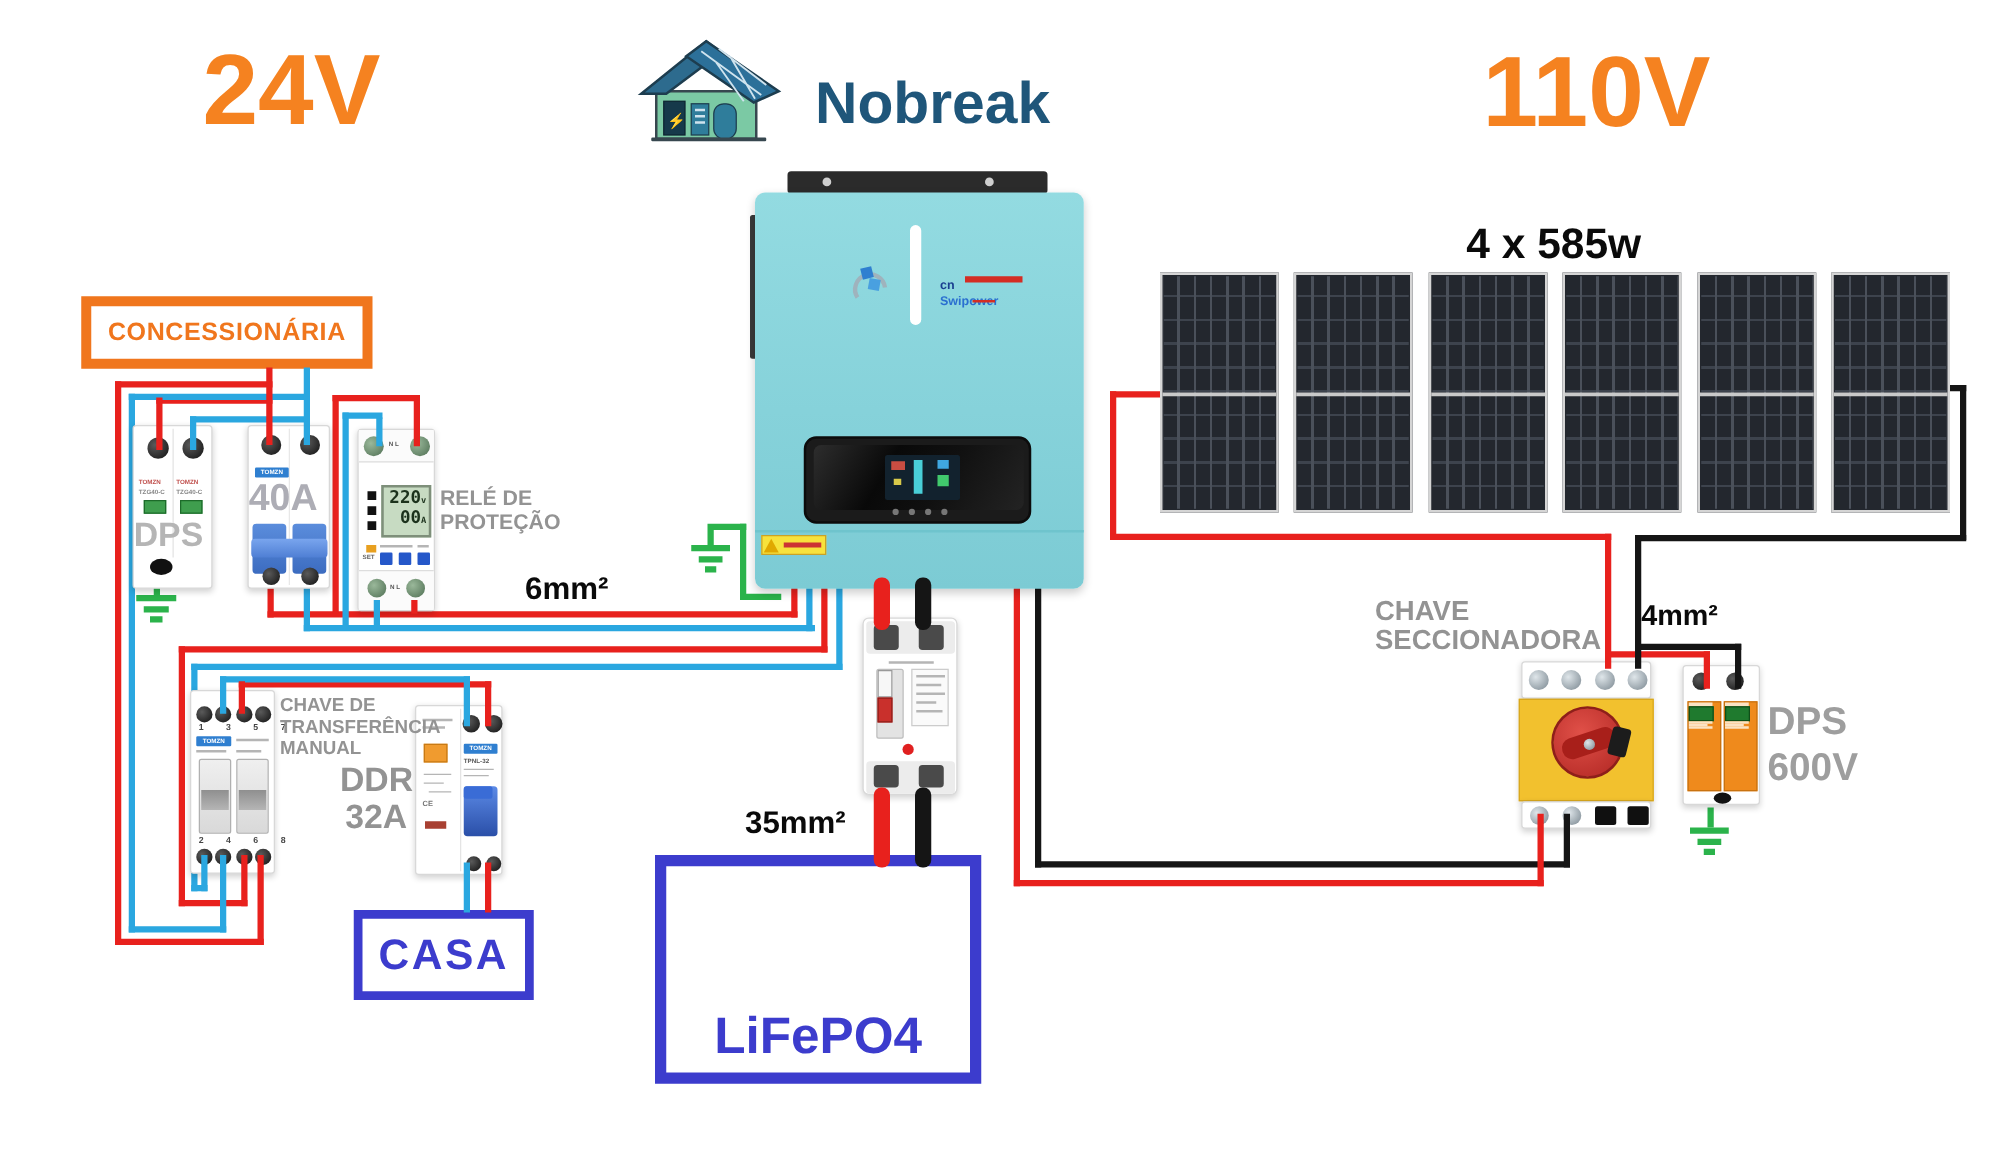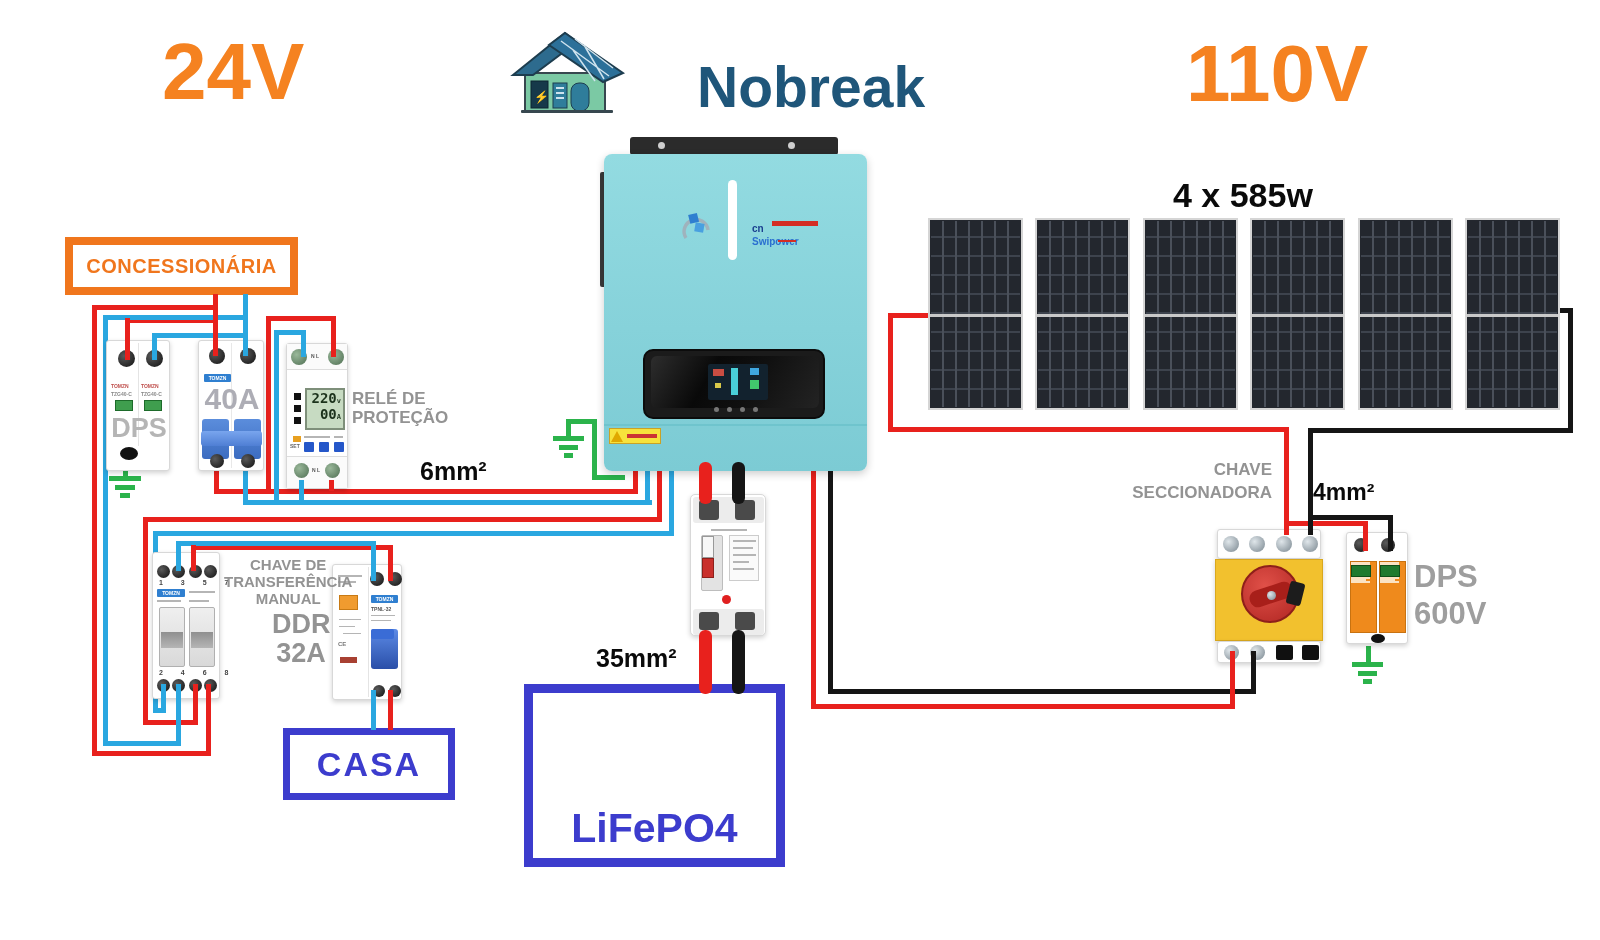--- a/index.html
+++ b/index.html
@@ -16,21 +16,21 @@
        box-shadow:0 2px 5px rgba(0,0,0,.18);z-index:2;}
   .dev > div{position:absolute;}
   .sc{border-radius:50%;background:radial-gradient(circle at 35% 35%,#5a5a5a,#101010);}
   .scs{border-radius:50%;background:radial-gradient(circle at 35% 35%,#dfe6ea,#78858e);}
   .scg{border-radius:50%;background:radial-gradient(circle at 35% 35%,#9ab89a,#4e6e52);}
   .bb{background:#2557c9;border-radius:1px;}
   .greenwin{width:18px;height:11px;background:#3f9e4e;border:1px solid #1d6b2a;}
   .micro{position:absolute;font-size:5px;color:#888;font-weight:bold;white-space:nowrap;}
   .chip{position:absolute;background:#2f7fd0;color:#fff;font-size:5px;font-weight:bold;
         text-align:center;line-height:8px;border-radius:1px;}
-  .devbig{position:absolute;text-align:center;font-weight:bold;color:var(--devgray);
+  .devbig{position:absolute;font-weight:bold;color:var(--devgray);
           font-family:"Liberation Sans",sans-serif;}
   .bigbox{position:absolute;background:#fff;z-index:2;display:flex;align-items:center;
           justify-content:center;text-align:center;font-weight:bold;}
   .paddle{position:absolute;background:linear-gradient(#efefef,#d9d9d9);border:1px solid #b0b0b0;border-radius:2px;}
   .paddle>div{position:absolute;left:1px;right:1px;top:24px;height:16px;
               background:linear-gradient(#8f8f8f,#b5b5b5);}
   .panel{position:absolute;top:218px;width:95px;height:192px;background:#23272e;
          border:2px solid #d5d5d5;z-index:2;}
   .panel:before{content:"";position:absolute;inset:1px;
     background:repeating-linear-gradient(90deg,transparent 0 11px,#4a505a 11px 13px),
@@ -139,21 +139,21 @@
     <path d="M72,14 L110,43 M81,20 L101,54 M70,25 L92,56 M58,16 L106,51" stroke="#cfe3ee" stroke-width="1.5" fill="none"></path>
     <rect x="28" y="56" width="17" height="27" fill="#16394a" stroke="#0d2430"></rect>
     <text x="31" y="76" font-size="12" fill="#ffd54f">⚡</text>
     <rect x="50" y="58" width="14" height="25" fill="#2f7d9b" stroke="#1d3d4f"></rect>
     <rect x="53" y="62" width="8" height="2" fill="#cfe3ee"></rect>
       <rect x="53" y="67" width="8" height="2" fill="#cfe3ee"></rect>
     <rect x="53" y="72" width="8" height="2" fill="#cfe3ee"></rect>
     <rect x="68" y="58" width="18" height="28" rx="8" fill="#2f7d9b" stroke="#1d3d4f"></rect>
     <rect x="18" y="85" width="92" height="3" rx="1" fill="#37474f"></rect>
   </svg>
-  <div class="txt" style="left:652px;top:54px;font-size:57px;color:var(--navy);margin-left:45px;">Nobreak</div>
+  <div class="txt" style="left:652px;top:54px;font-size:47px;color:var(--navy);">Nobreak</div>
 
 
   <div class="abs" style="left:630px;top:137px;width:208px;height:18px;background:#2b2b2b;border-radius:3px;z-index:2;">
     <div class="abs" style="left:28px;top:5px;width:7px;height:7px;border-radius:50%;background:#cfcfcf;"></div>
     <div class="abs" style="left:158px;top:5px;width:7px;height:7px;border-radius:50%;background:#cfcfcf;"></div>
   </div>
   <div class="abs" style="left:600px;top:172px;width:9px;height:115px;background:#3a3a3a;border-radius:2px;z-index:2;"></div>
   <div class="abs" style="left:604px;top:154px;width:263px;height:317px;border-radius:8px;z-index:2;
        background:linear-gradient(#93dbe1,#86d2da 55%,#7ccbd4);box-shadow:0 3px 8px rgba(0,0,0,.2);">
     <div class="abs" style="left:124px;top:26px;width:9px;height:80px;background:#fff;border-radius:5px;"></div>
@@ -280,21 +280,21 @@
       </div>
     <div class="paddle" style="left:36px;top:54px;width:26px;height:60px;">
         <div></div>
       </div>
     <div class="micro" style="left:6px;top:116px;letter-spacing:8px;color:#444;font-size:7px;">2 4 6 8</div>
     <div class="sc" style="left:4px;top:126px;width:13px;height:13px;"></div>
     <div class="sc" style="left:19px;top:126px;width:13px;height:13px;"></div>
     <div class="sc" style="left:36px;top:126px;width:13px;height:13px;"></div>
     <div class="sc" style="left:51px;top:126px;width:13px;height:13px;"></div>
   </div>
-  <div class="txt" style="left:224px;top:556px;font-size:15px;line-height:17px;color:var(--gray);text-align:center;">
+  <div class="txt" style="left:224px;top:556px;font-size:15px;line-height:17px;color:var(--gray);">
     <div>CHAVE DE</div>
     <div>TRANSFERÊNCIA</div>
     <div>MANUAL</div>
   </div>
 
   <div class="dev" style="left:332px;top:564px;width:70px;height:136px;">
     <div style="left:35px;top:2px;bottom:2px;width:1px;background:#e4e4e4;"></div>
     <div class="graybars">
       <div style="left:5px;top:10px;width:24px;"></div>
         <div style="left:5px;top:16px;width:18px;"></div>
@@ -319,21 +319,21 @@
       <div style="left:2px;top:16px;width:23px;height:10px;background:#3a6cd6;border-radius:2px;"></div>
     </div>
     <div class="sc" style="left:40px;top:120px;width:12px;height:12px;"></div>
     <div class="sc" style="left:56px;top:120px;width:12px;height:12px;"></div>
   </div>
   <div class="txt" style="left:272px;top:610px;width:58px;text-align:center;font-size:27px;line-height:29px;color:var(--gray);">
     <div>DDR</div>
     <div>32A</div>
   </div>
 
-  <div class="bigbox" style="left:283px;top:728px;width:172px;height:72px;border:7px solid var(--boxblue);
+  <div class="bigbox" style="left:283px;top:728px;width:144px;height:72px;border:7px solid var(--boxblue);
        font-size:34px;color:var(--boxblue);letter-spacing:2px;">
     <span>CASA</span>
   </div>
 
   <div class="dev" style="left:690px;top:494px;width:76px;height:142px;border-radius:5px;">
     <div style="left:2px;top:2px;width:71px;height:26px;background:#ececec;border-radius:3px;"></div>
     <div style="left:8px;top:5px;width:20px;height:20px;background:#4a4a4a;border-radius:3px;"></div>
     <div style="left:44px;top:5px;width:20px;height:20px;background:#4a4a4a;border-radius:3px;"></div>
     <div class="graybars">
       <div style="left:20px;top:34px;width:36px;"></div>
@@ -375,21 +375,21 @@
       <div class="scs abs" style="left:24px;top:24px;width:9px;height:9px;"></div>
     </div>
     <div class="abs" style="left:72px;top:22px;width:15px;height:23px;background:#1c1c1c;border-radius:3px;transform:rotate(14deg);"></div>
   </div>
   <div class="dev" style="left:1217px;top:641px;width:104px;height:22px;">
     <div class="scs" style="left:6px;top:3px;width:15px;height:15px;"></div>
     <div class="scs" style="left:32px;top:3px;width:15px;height:15px;"></div>
     <div style="left:58px;top:3px;width:17px;height:15px;background:#101010;border-radius:2px;"></div>
     <div style="left:84px;top:3px;width:17px;height:15px;background:#101010;border-radius:2px;"></div>
   </div>
-  <div class="txt" style="left:1100px;top:458px;width:172px;text-align:right;font-size:17px;line-height:23px;color:var(--gray);">
+  <div class="txt" style="left:1100px;top:477px;width:172px;font-size:22px;line-height:23px;color:var(--gray);">
     <div>CHAVE</div>
     <div>SECCIONADORA</div>
   </div>
 
   <div class="dev" style="left:1346px;top:532px;width:62px;height:112px;">
     <div class="sc" style="left:7px;top:5px;width:14px;height:14px;"></div>
     <div class="sc" style="left:34px;top:5px;width:14px;height:14px;"></div>
     <div style="left:3px;top:28px;width:27px;height:72px;background:#ef8a1c;border:1px solid #c87210;">
       <div style="left:3px;top:3px;width:19px;height:3px;background:#fbe3c3;"></div>
       <div style="left:3px;top:20px;width:20px;height:12px;background:#1f7a2e;border:1px solid #0f4f18;"></div>

